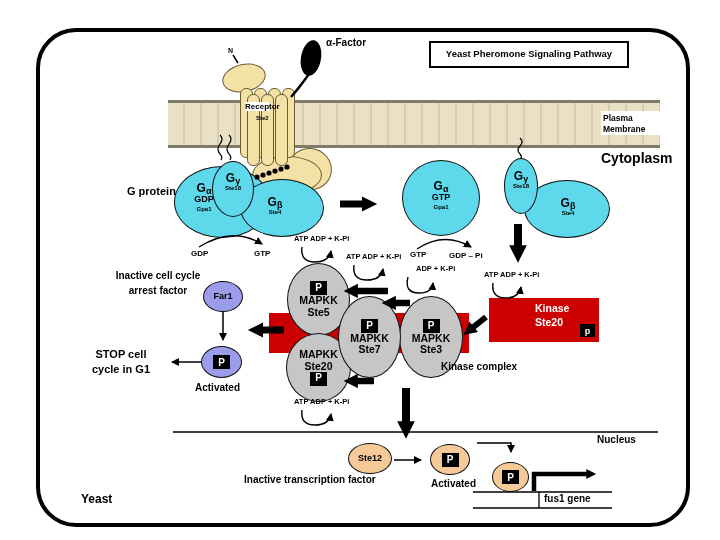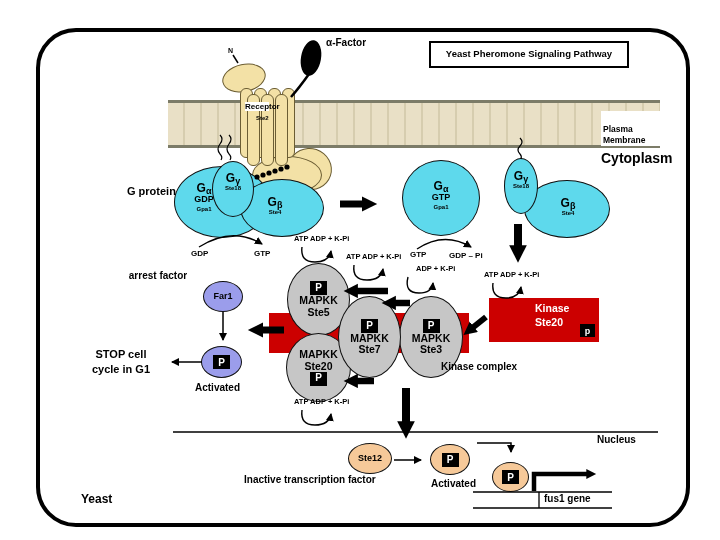--- a/index.html
+++ b/index.html
@@ -32,21 +32,21 @@
 <body>
 
 <div id="canvas">
 
   <div class="abs" style="left:36px;top:28px;width:646px;height:491px;border:4px solid #000;border-radius:40px;"></div>
 
   <div class="abs" style="left:168px;top:100px;width:492px;height:48px;z-index:1;
               background:repeating-linear-gradient(90deg,#e9e0c6 0px,#e9e0c6 15px,#d6cdaf 15px,#d6cdaf 17px);
               border-top:3px solid #7c7c68;border-bottom:3px solid #7c7c68;box-sizing:border-box;"></div>
   <div class="abs lbl" style="left:601px;top:111px;width:60px;background:#fff;font-size:8.5px;white-space:normal;
-              line-height:1.25;z-index:2;padding:13px 0 1px 2px;">Plasma Membrane</div>
+              line-height:1.25;z-index:2;padding:2px 0 1px 2px;">Plasma Membrane</div>
   <div class="abs lbl" style="left:601px;top:150px;font-size:14px;z-index:2;">Cytoplasm</div>
 
   <div class="abs" style="left:429px;top:41px;width:196px;height:23px;border:2px solid #000;display:flex;
               align-items:center;justify-content:center;z-index:3;">
     <span class="lbl" style="font-size:9.5px;">Yeast Pheromone Signaling Pathway</span>
   </div>
 
   <div class="abs" style="left:301px;top:40px;width:20px;height:36px;background:#000;border-radius:50%;
               transform:rotate(10deg);z-index:3;"></div>
   <div class="abs lbl" style="left:326px;top:37px;font-size:10px;z-index:3;">α-Factor</div>
@@ -140,20 +140,21 @@
   </div>
 
   <div class="abs" style="left:489px;top:298px;width:70px;height:44px;background:#cc0000;z-index:3;padding-left:40px;">
     <div class="lbl" style="color:#fff;font-size:10.5px;margin:4px 0 0 6px;">Kinase</div>
     <div class="lbl" style="color:#fff;font-size:10.5px;margin:2px 0 0 6px;">Ste20</div>
     <div class="pbs abs" style="right:4px;bottom:5px;">p</div>
   </div>
   <div class="abs lbl" style="left:441px;top:361px;font-size:10px;z-index:6;">Kinase complex</div>
 
   <div class="abs lbl" style="left:98px;top:268px;width:120px;font-size:10px;text-align:center;z-index:6;white-space:normal;line-height:1.5;">
+    <div>Inactive cell cycle</div>
     <div>arrest factor</div>
   </div>
   <div class="ell peri" style="left:203px;top:281px;width:40px;height:31px;z-index:5;display:flex;align-items:center;justify-content:center;">
     <span class="lbl" style="font-size:9px;text-align:center;">Far1</span>
   </div>
   <div class="ell peri" style="left:201px;top:346px;width:41px;height:32px;z-index:5;display:flex;align-items:center;justify-content:center;">
     <div class="pb">P</div>
   </div>
   <div class="abs lbl" style="left:195px;top:382px;font-size:10px;z-index:6;">Activated</div>
   <div class="abs lbl" style="left:80px;top:347px;width:82px;font-size:11px;text-align:center;z-index:6;white-space:normal;line-height:1.4;">

